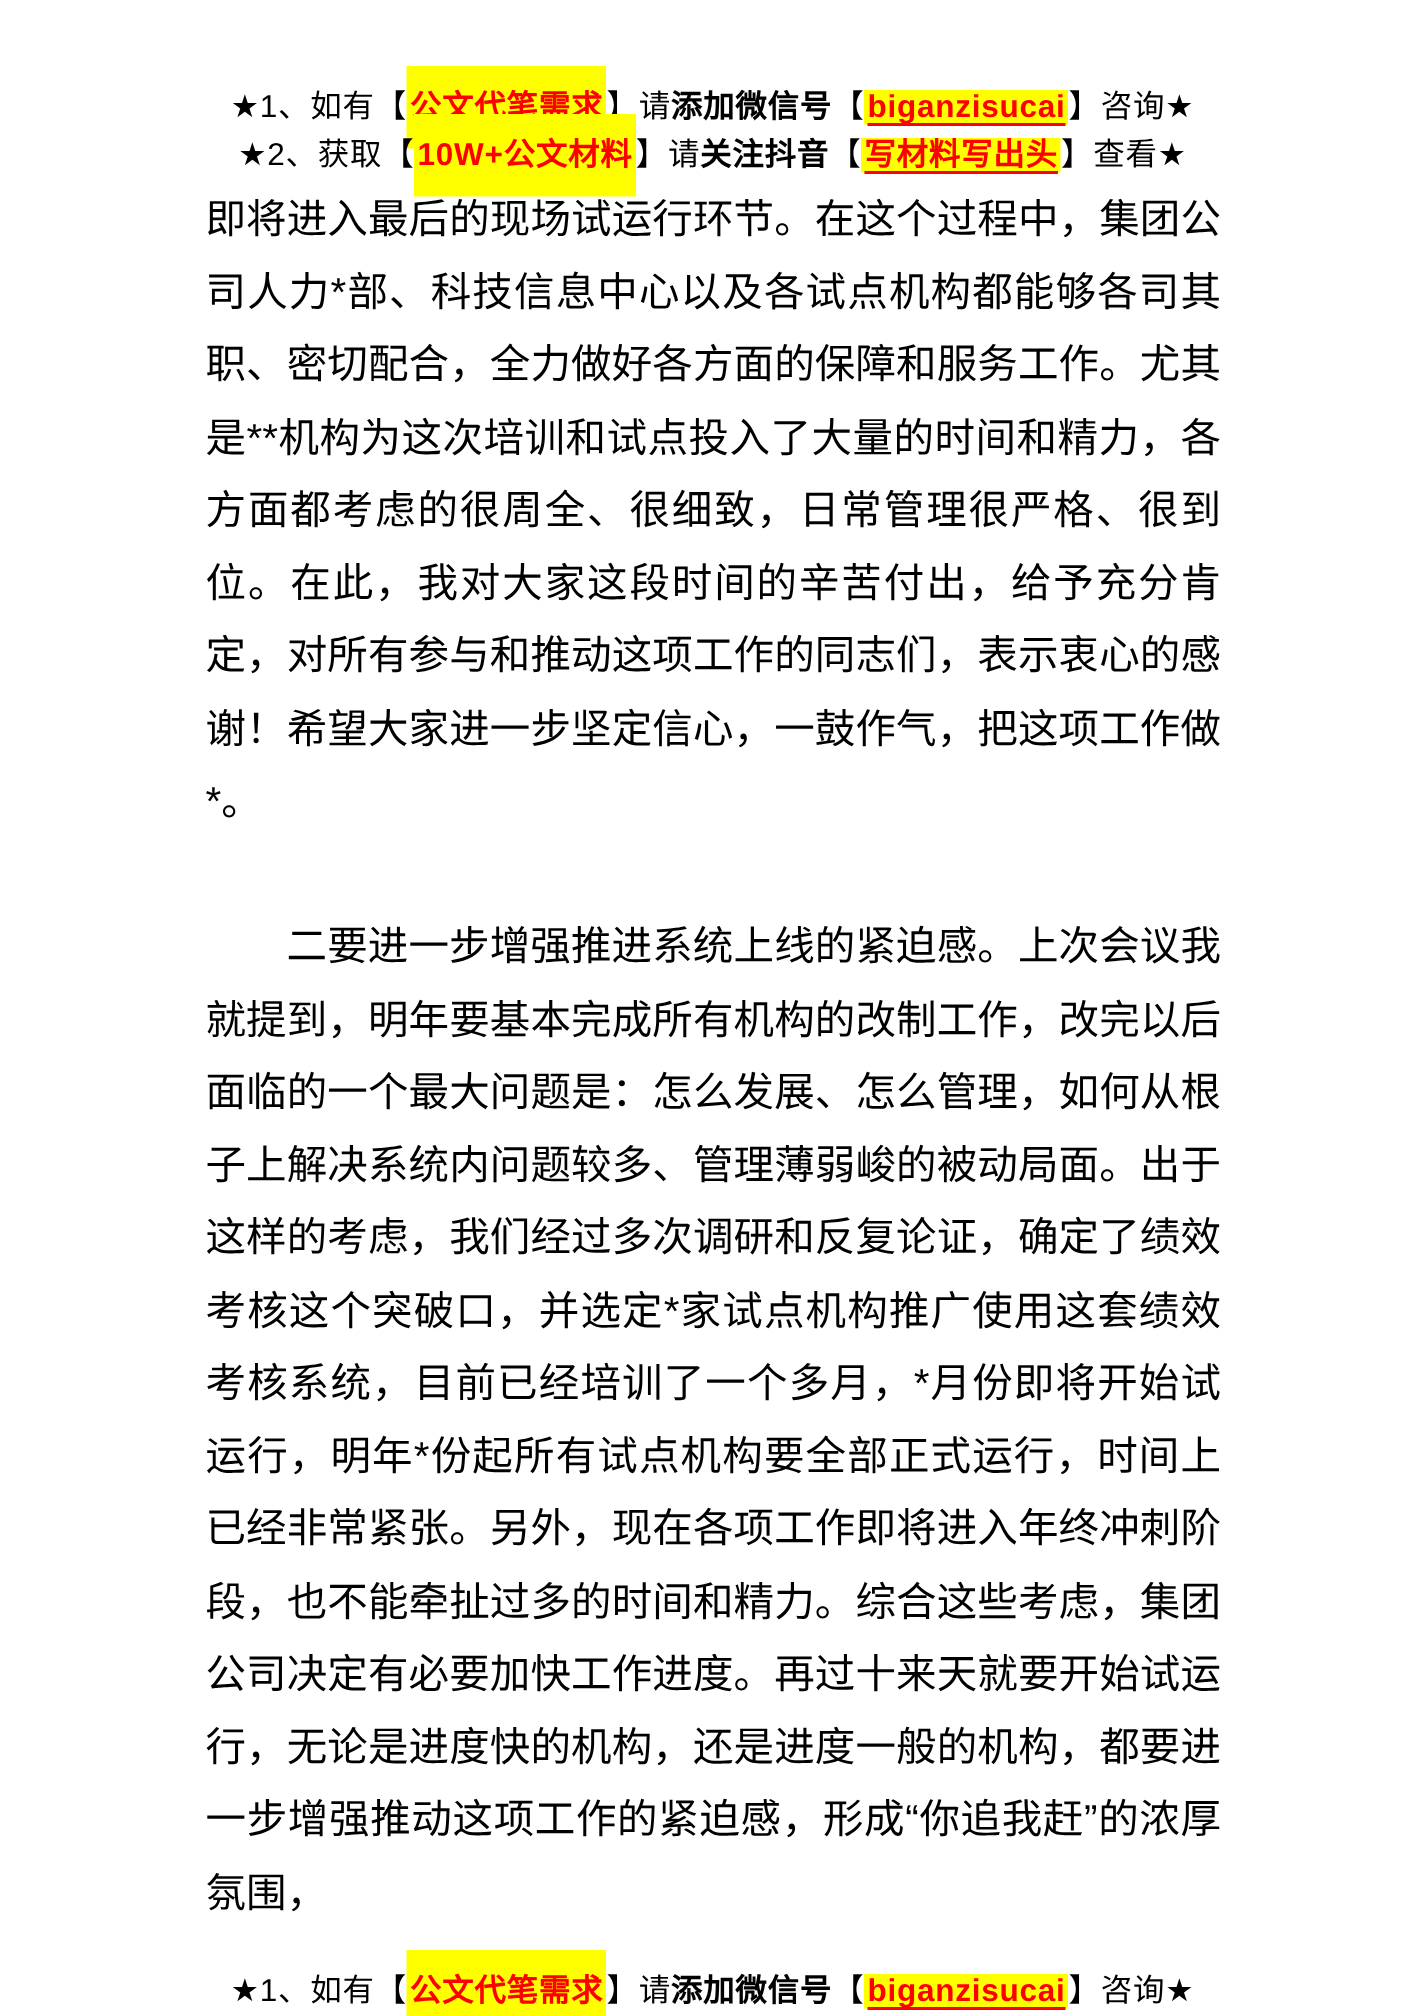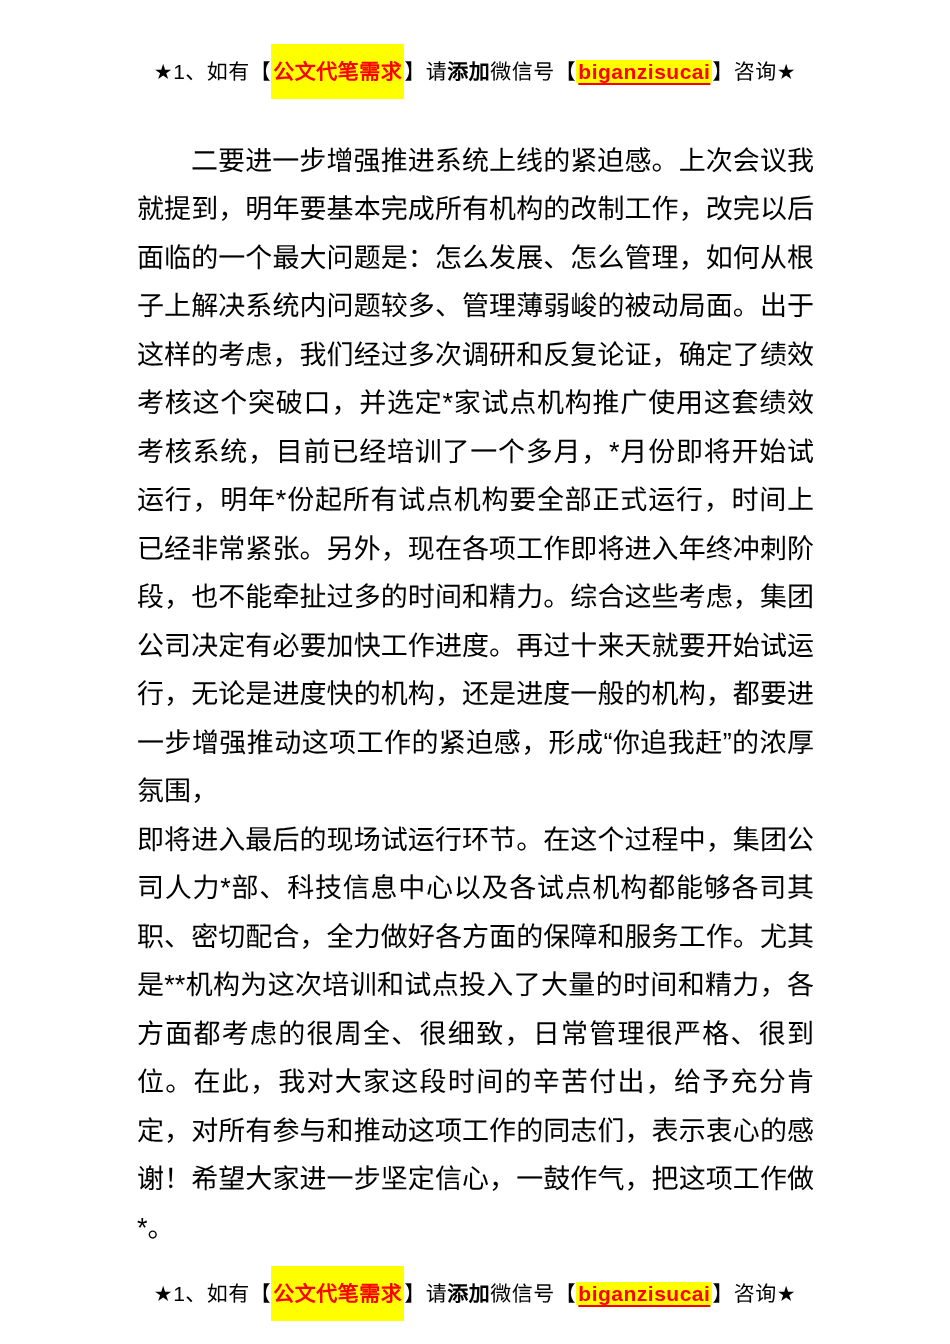--- a/index.html
+++ b/index.html
@@ -23,21 +23,21 @@
   .promo {
     text-align: center;
     font-size: 21px;
     line-height: 32px;
     letter-spacing: 0.5px;
     white-space: nowrap;
   }
   .promo-header { padding-top: 56px; }
   .promo-footer { margin-top: 26px; }
   .seg-b  { font-weight: 400; }
-  .seg-r  { font-weight: 400; text-align: center; }
+  .seg-r  { font-weight: 700; text-align: center; }
   .seg-bu {
     font-weight: 700;
     text-decoration-thickness: 2px;
     text-underline-offset: 4px;
   }
   .seg-hl {
     font-weight: 700;
     color: var(--red);
     background: var(--yellow);
     padding: 16px 2px;
@@ -68,25 +68,26 @@
     margin-top: 48.5px;
   }
 </style>
 </head>
 <body>
 
 <div class="page">
 
   <div class="promo promo-header">
     <div class="promo-line"><span class="seg-b">★1、如有【</span><span class="seg-hl">公文代笔需求</span><span class="seg-b">】请</span><span class="seg-bu">添加</span><span class="seg-r">微信号</span><span class="seg-b">【</span><span class="seg-hlu">biganzisucai</span><span class="seg-b">】咨询★</span></div>
+    <div class="promo-line"><span class="seg-b">★2、获取【</span><span class="seg-hl">10W+公文材料</span><span class="seg-b">】请</span><span class="seg-bu">关注</span><span class="seg-r">抖音</span><span class="seg-b">【</span><span class="seg-hlu">写材料写出头</span><span class="seg-b">】查看★</span></div>
   </div>
 
   <div class="doc-body">
+    <p class="para para-1">即将进入最后的现场试运行环节。在这个过程中，集团公司人力*部、科技信息中心以及各试点机构都能够各司其职、密切配合，全力做好各方面的保障和服务工作。尤其是**机构为这次培训和试点投入了大量的时间和精力，各方面都考虑的很周全、很细致，日常管理很严格、很到位。在此，我对大家这段时间的辛苦付出，给予充分肯定，对所有参与和推动这项工作的同志们，表示衷心的感谢！希望大家进一步坚定信心，一鼓作气，把这项工作做*。</p>
     <p class="para para-2">二要进一步增强推进系统上线的紧迫感。上次会议我就提到，明年要基本完成所有机构的改制工作，改完以后面临的一个最大问题是：怎么发展、怎么管理，如何从根子上解决系统内问题较多、管理薄弱峻的被动局面。出于这样的考虑，我们经过多次调研和反复论证，确定了绩效考核这个突破口，并选定*家试点机构推广使用这套绩效考核系统，目前已经培训了一个多月，*月份即将开始试运行，明年*份起所有试点机构要全部正式运行，时间上已经非常紧张。另外，现在各项工作即将进入年终冲刺阶段，也不能牵扯过多的时间和精力。综合这些考虑，集团公司决定有必要加快工作进度。再过十来天就要开始试运行，无论是进度快的机构，还是进度一般的机构，都要进一步增强推动这项工作的紧迫感，形成“你追我赶”的浓厚氛围，</p>
-    <p class="para para-1">即将进入最后的现场试运行环节。在这个过程中，集团公司人力*部、科技信息中心以及各试点机构都能够各司其职、密切配合，全力做好各方面的保障和服务工作。尤其是**机构为这次培训和试点投入了大量的时间和精力，各方面都考虑的很周全、很细致，日常管理很严格、很到位。在此，我对大家这段时间的辛苦付出，给予充分肯定，对所有参与和推动这项工作的同志们，表示衷心的感谢！希望大家进一步坚定信心，一鼓作气，把这项工作做*。</p>
   </div>
 
   <div class="promo promo-footer">
     <div class="promo-line"><span class="seg-b">★1、如有【</span><span class="seg-hl">公文代笔需求</span><span class="seg-b">】请</span><span class="seg-bu">添加</span><span class="seg-r">微信号</span><span class="seg-b">【</span><span class="seg-hlu">biganzisucai</span><span class="seg-b">】咨询★</span></div>
 
   </div>
 
 </div>
 
 </body></html>

